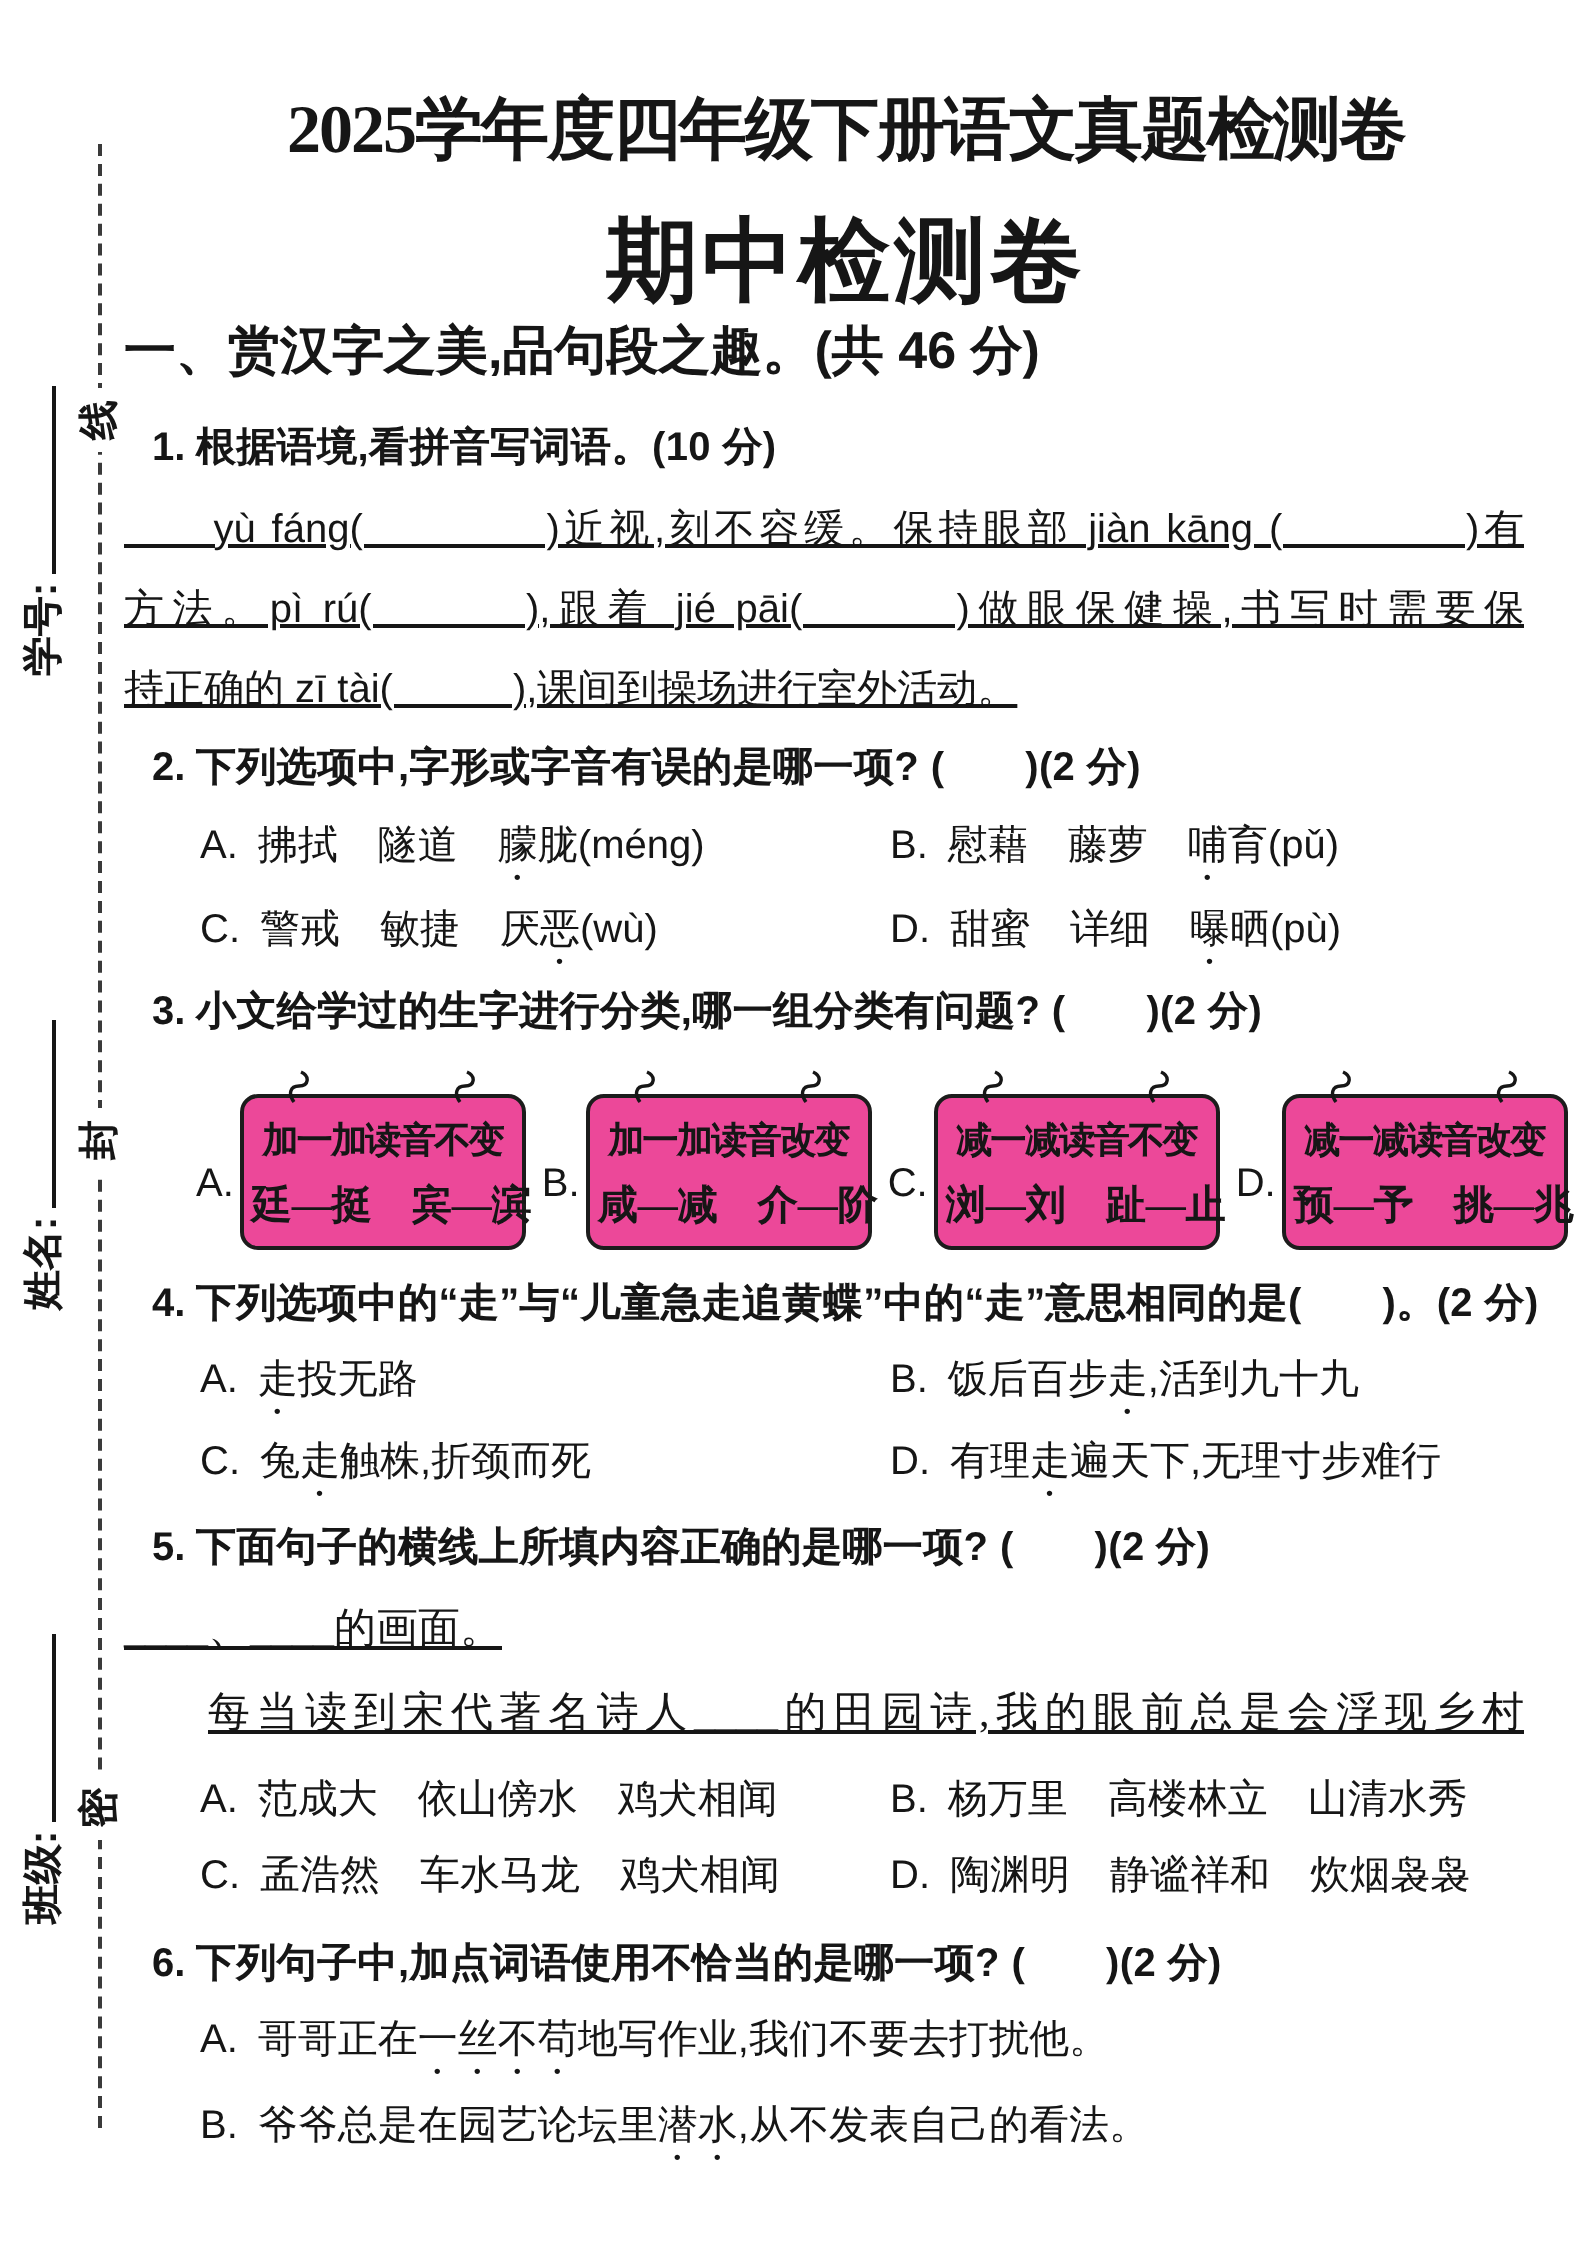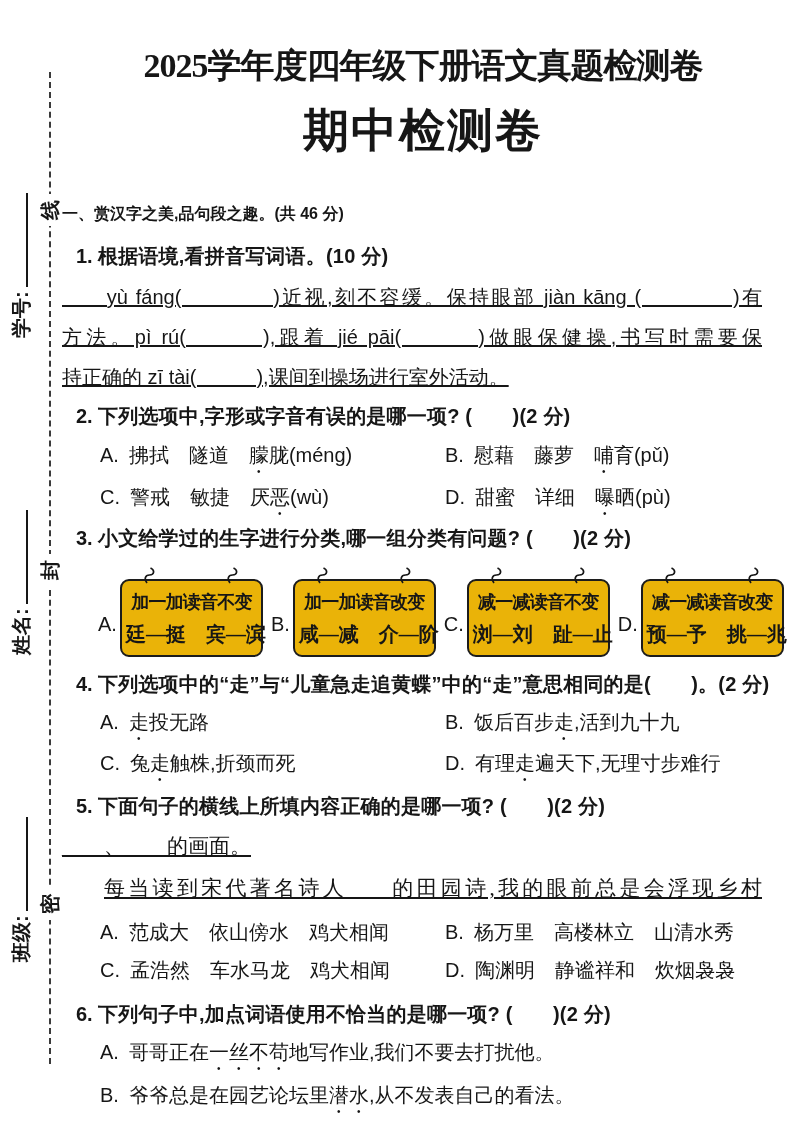--- a/index.html
+++ b/index.html
@@ -38,21 +38,21 @@
   .title {
     font-family:"Liberation Serif","DejaVu Serif",serif;
     font-size:34px; font-weight:700; text-align:center;
     line-height:48px; white-space:nowrap; letter-spacing:-1px;
   }
   .subtitle {
     font-family:"Liberation Serif","DejaVu Serif",serif;
     font-size:46px; font-weight:700; text-align:center;
     line-height:54px; margin-top:14px; letter-spacing:2px;
   }
-  .section { margin-top:46px; font-size:16px; font-weight:700; }
+  .section { font-size:26px; font-weight:700; }
   .q { margin-top:8px; }
   .qhead { display:flex; font-size:20px; font-weight:700; line-height:30px; }
   .qno { flex:0 0 22px; margin-left:14px; }
   .qstem { flex:1; letter-spacing:0.2px; }
   .qbody { margin-right:22px; font-size:20px; line-height:40px;text-decoration:underline; }
   .bodyline { }
   .fill { text-align:justify; text-align-last:justify; }
   .kai {
     font-family:"Liberation Serif","DejaVu Serif",serif;
     font-size:21px; line-height:42px; font-weight:500;
@@ -68,21 +68,21 @@
     -webkit-text-emphasis-position:under right;
     text-emphasis:filled dot #161616;
     text-emphasis-position:under right;
   }
   
   .signs { display:flex; margin-left:36px; margin-top:12px; align-items:center; }
   .signcell { display:flex; align-items:center; }
   .signcell .optlabel { margin:26px 3px 0 0; font-size:20px; }
   .sign {
     position:relative; width:143px; border:2.5px solid #1c1c1c; border-radius:9px;
-    background:#eab308; text-align:center; padding:9px 4px 7px; margin:14px 8px 0 0;
+    background:#ec4899; text-align:center; padding:9px 4px 7px; margin:14px 8px 0 0;
   }
   .sign-head { font-size:18px; font-weight:700; white-space:nowrap; letter-spacing:-0.8px; }
   .sign-pairs {
     font-family:"Liberation Serif","DejaVu Serif",serif;
     font-size:20px; font-weight:700; white-space:nowrap; margin-top:7px;
   }
   .hook { position:absolute; top:-15px; }
   .hook.h1 { left:22px; }
   .hook.h2 { right:22px; }
 </style>

